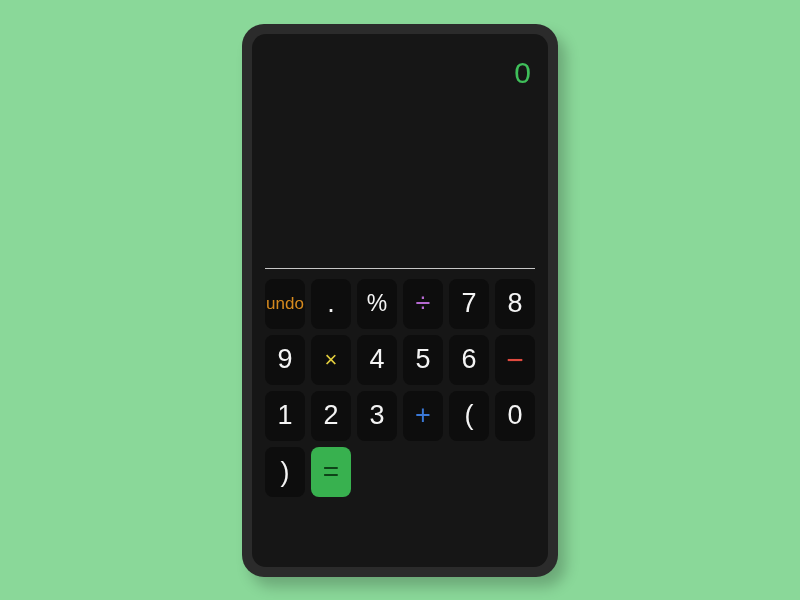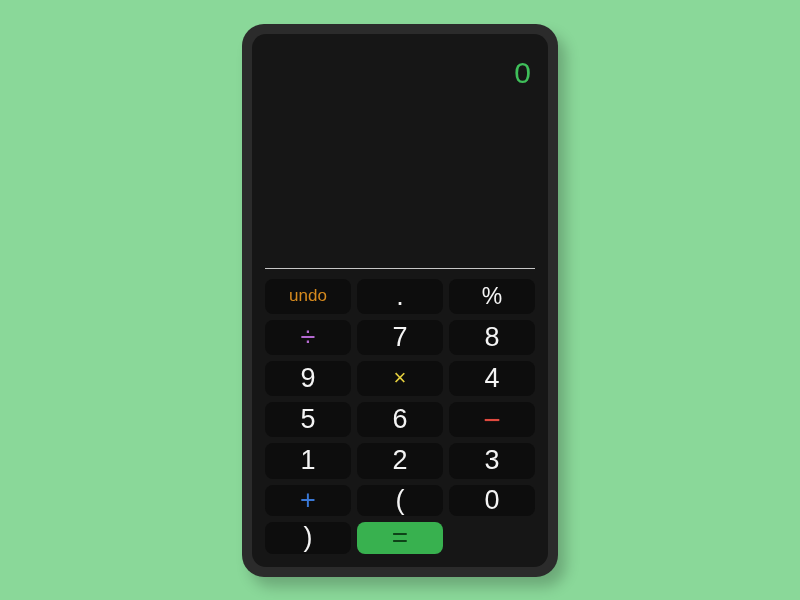--- a/index.html
+++ b/index.html
@@ -41,21 +41,21 @@
       padding-right: 4px;
       padding-top: 8px;
     }
     .display-value {
       color: #3fbf5a;
       font-size: 30px;
       font-weight: 400;
     }
     .keypad {
       display: grid;
-      grid-template-columns: repeat(3, 1fr);
+      grid-template-columns: repeat(6, 1fr);
       grid-template-rows: repeat(5, 1fr);
       gap: 6px;
       height: 275px;
     }
     .key {
       border: none;
       border-radius: 8px;
       background: #0d0d0d;
       color: #f4f4f4;
       font-size: 27px;

